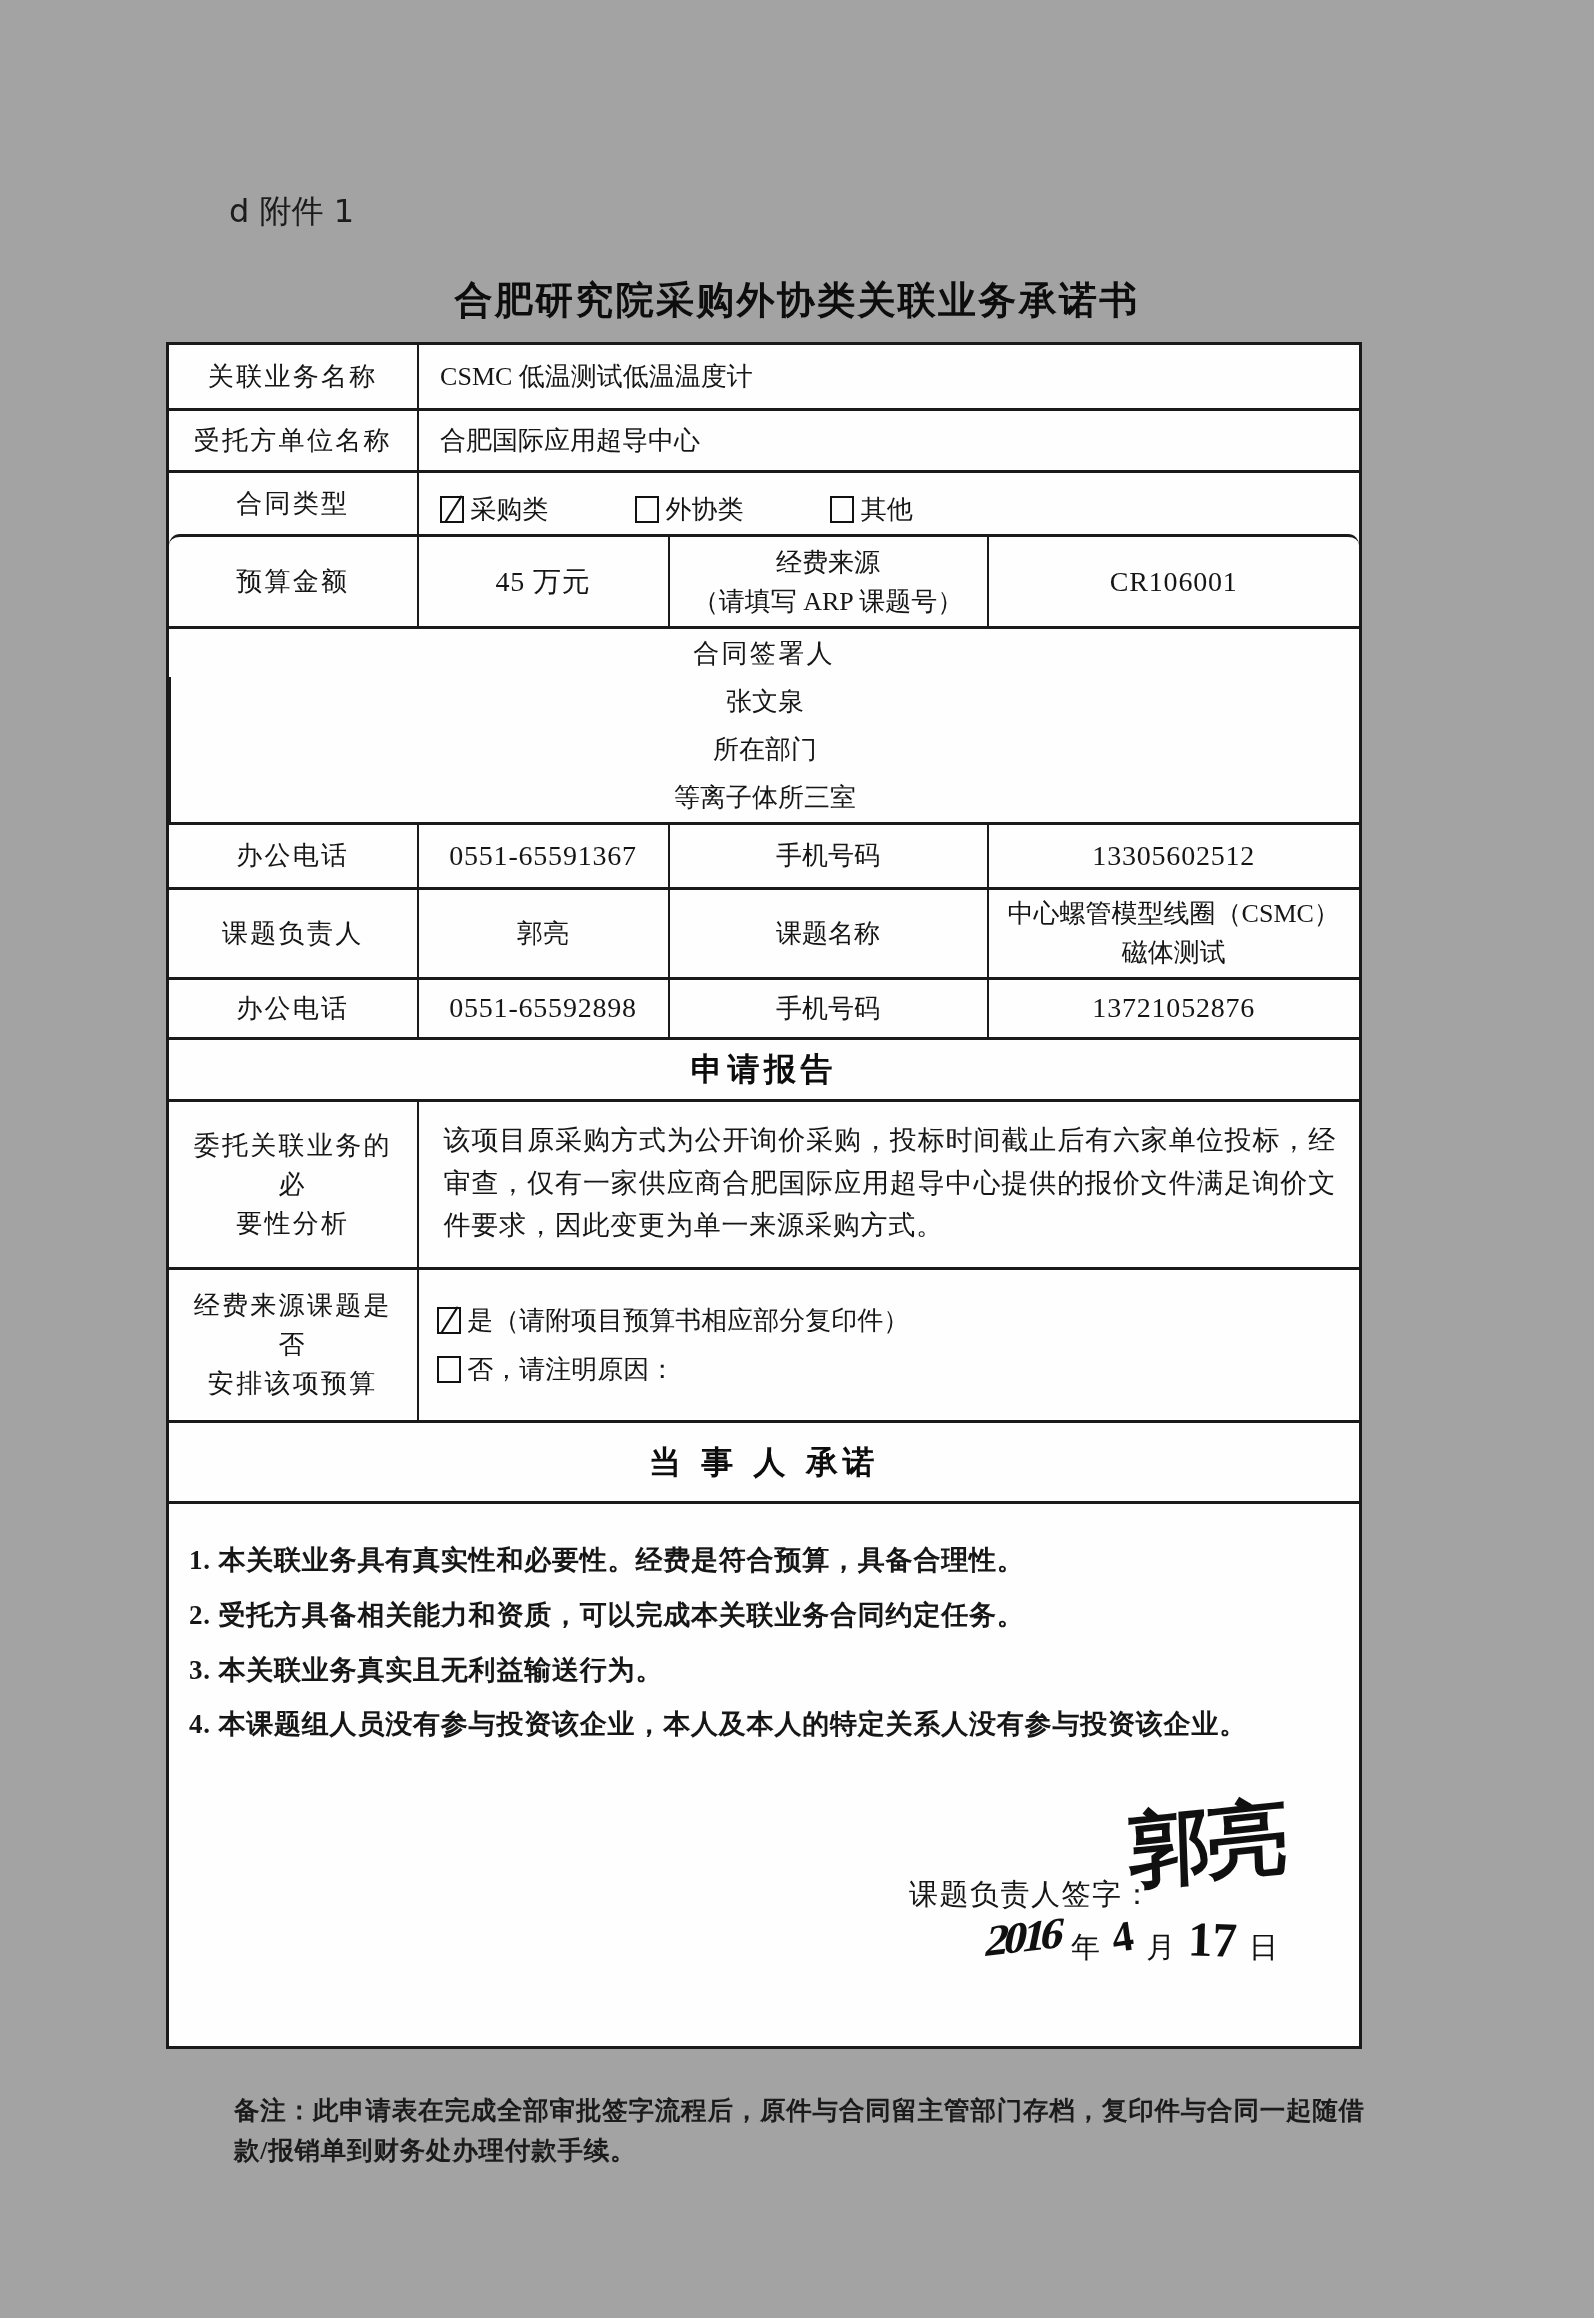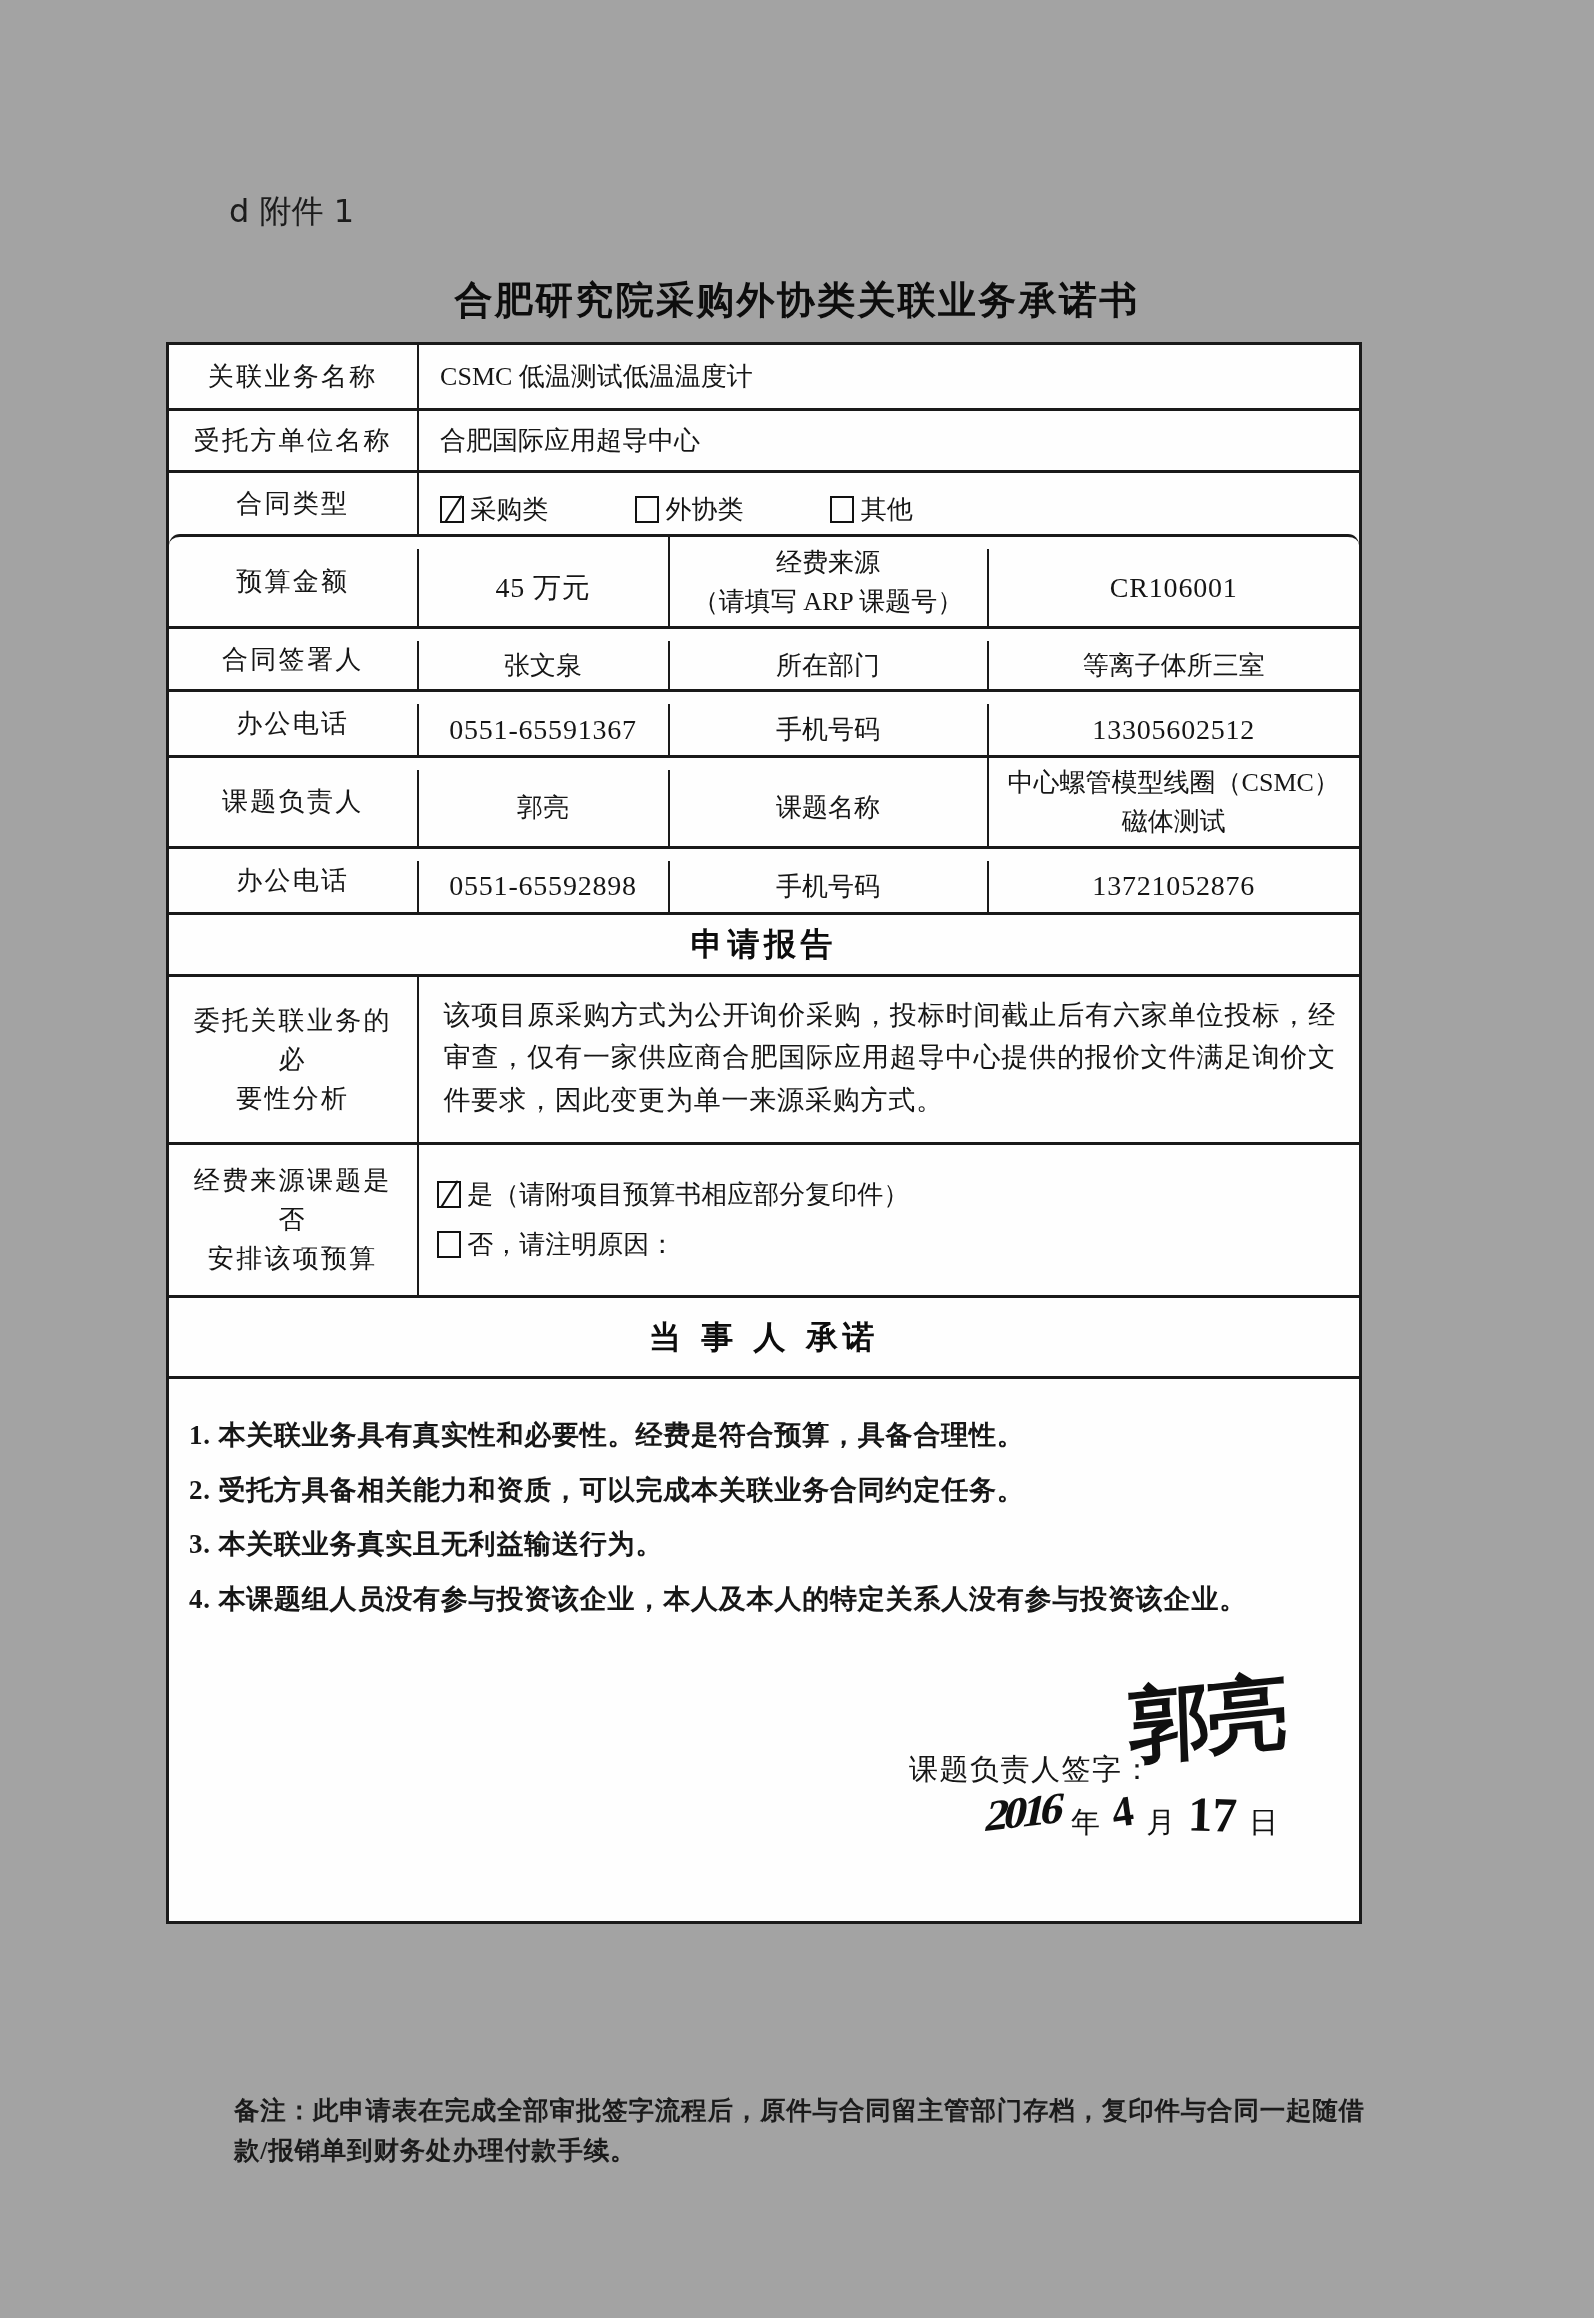--- a/index.html
+++ b/index.html
@@ -29,27 +29,27 @@
     box-sizing:border-box;display:flex;align-items:center;
     font-size:26px;line-height:1.5;padding:4.6px 10.8px;
   }
   .cell + .cell{border-left:2.3px solid #1a1a1a;}
   .c1{flex:0 0 20.8%;}
   .c2{flex:0 0 21.1%;}
   .c3{flex:0 0 26.8%;}
   .c4{flex:1 1 auto;}
   .rest{flex:1 1 auto;}
   .lab{justify-content:center;text-align:center;letter-spacing:2.3px;}
-  .ctr{justify-content:center;text-align:center;margin-top:12px;}
+  .ctr{justify-content:center;text-align:center;}
   .val{padding-left:21.6px;}
   .num{font-size:28px;letter-spacing:0.8px;}
   .stack{flex-direction:column;justify-content:center;}
   .stack div{width:100%;text-align:center;}
   .r1{min-height:63px;} .r2{min-height:62px;} .r3{min-height:64px;}
-  .r4{min-height:92px;border-radius:11px;} .r5{min-height:59px;} .r6{min-height:65px;}
+  .r4{min-height:92px;border-radius:11px;} .r5{min-height:59px;flex-direction:column;} .r6{min-height:65px;}
   .r7{min-height:89px;} .r8{min-height:60px;} .r9{min-height:62px;}
   .r10{min-height:168px;} .r11{min-height:153px;} .r12{min-height:81px;}
   .r13{min-height:545px;}
   .sect-hd{
     justify-content:center;text-align:center;font-weight:bold;font-size:32px;
     letter-spacing:4.6px;font-family:"DejaVu Sans","Liberation Sans",sans-serif;color:#0d0d0d;
   }
   
   .opts{gap:87px;padding-left:21.6px;align-items:flex-end;}
   .opt{display:inline-flex;align-items:center;white-space:nowrap;}

